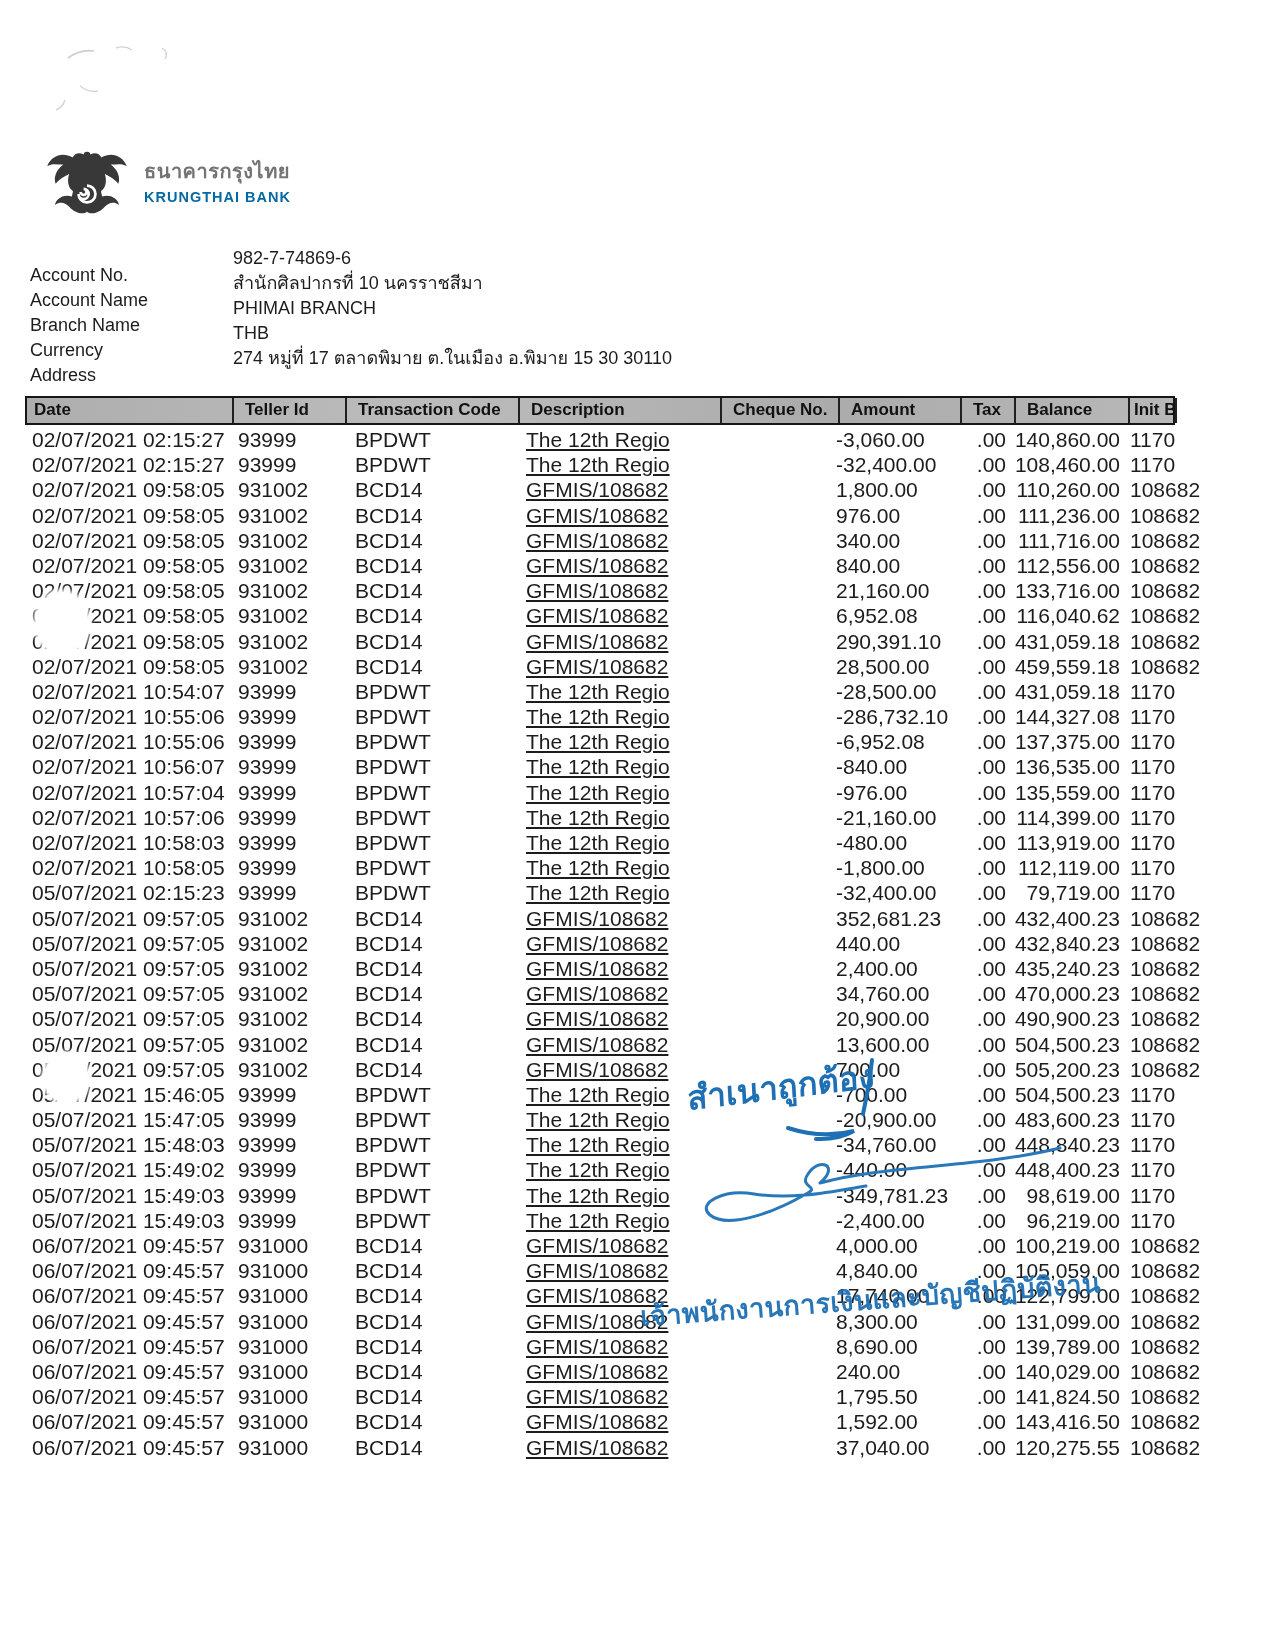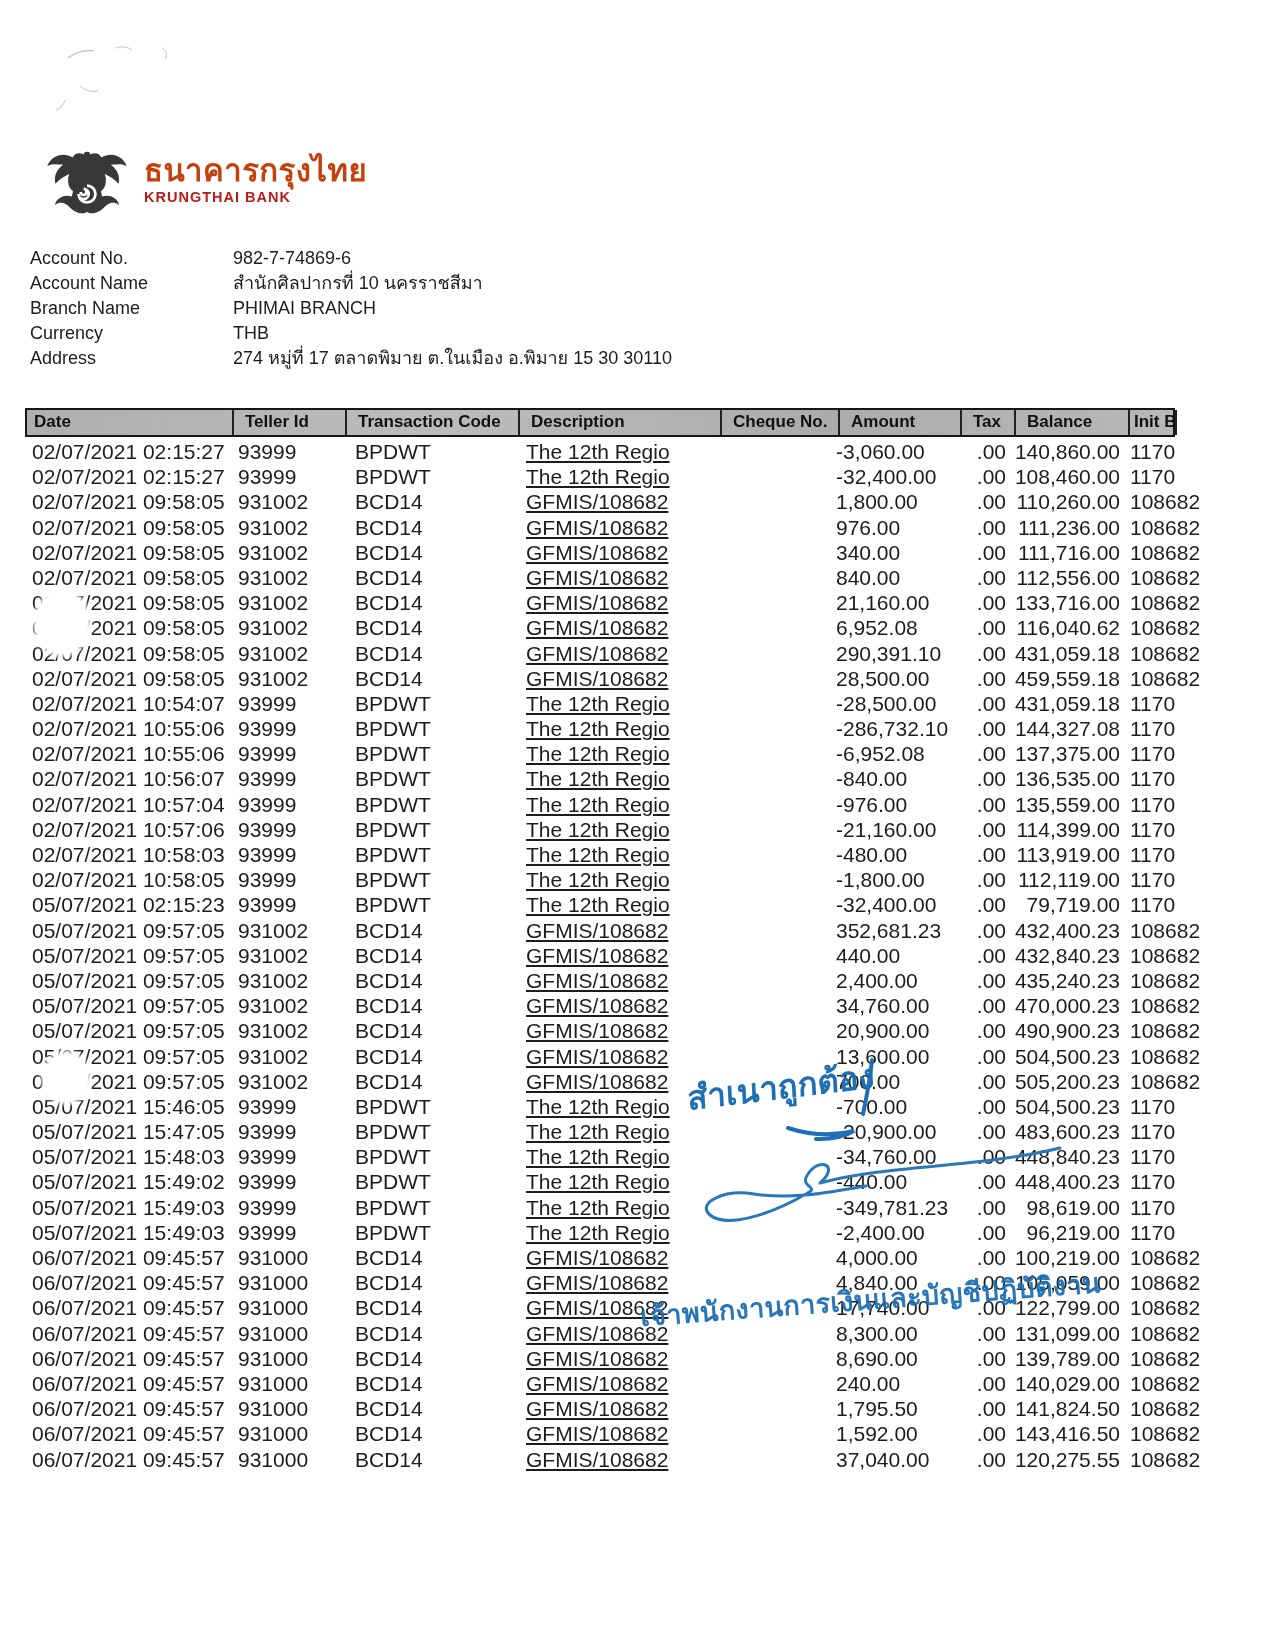--- a/index.html
+++ b/index.html
@@ -7,31 +7,31 @@
     position:relative;width:1263px;height:1638px;background:#ffffff;
     font-family:"Liberation Sans", sans-serif;color:#1c1c1c;overflow:hidden;
   }
   
   .pencil{position:absolute;left:20px;top:18px;}
 
   
   .logo{position:absolute;left:44px;top:150px;display:flex;align-items:flex-start;}
   .logo .bird{flex:0 0 auto;}
   .logo-text{margin-left:14px;padding-top:6px;}
-  .logo-thai{font-size:31px;font-weight:600;color:#c2410c;letter-spacing:.5px;line-height:30px;}
-  .logo-eng{font-size:14.5px;font-weight:700;color:#b91c1c;letter-spacing:1px;margin-top:3px;}
+  .logo-thai{font-size:20px;font-weight:600;color:#737373;letter-spacing:.5px;line-height:30px;}
+  .logo-eng{font-size:14.5px;font-weight:700;color:#0369a1;letter-spacing:1px;margin-top:3px;}
 
   
   .account{position:absolute;left:30px;top:246px;font-size:18px;}
   .acc-row{display:flex;height:25px;line-height:25px;}
-  .acc-label{width:203px;flex:0 0 auto;}
+  .acc-label{width:203px;flex:0 0 auto;margin-top:17px;}
   .acc-value{white-space:nowrap;}
 
   
-  .stmt{position:absolute;left:25px;top:408px;width:1150px;}
+  .stmt{position:absolute;left:25px;top:396px;width:1150px;}
   .grid-cols{display:grid;grid-template-columns:205px 113px 173px 202px 118px 122px 54px 114px 49px;}
   .thead{
     height:25px;line-height:23px;background:#b3b3b3;
     background-image:linear-gradient(90deg, #aeaeae, #bcbcbc 35%, #ababab 70%, #b8b8b8);
     border:2px solid #161616;font-weight:700;font-size:17px;color:#111;
   }
   .thead .hcell{border-left:2px solid #202020;padding-left:11px;white-space:nowrap;overflow:hidden;}
   .thead .hcell:first-child{border-left:none;padding-left:7px;}
   .thead .hcell.init{border:2px solid #202020;border-top:none;border-bottom:none;padding-left:4px;}
   .tbody{margin-top:2px;}

